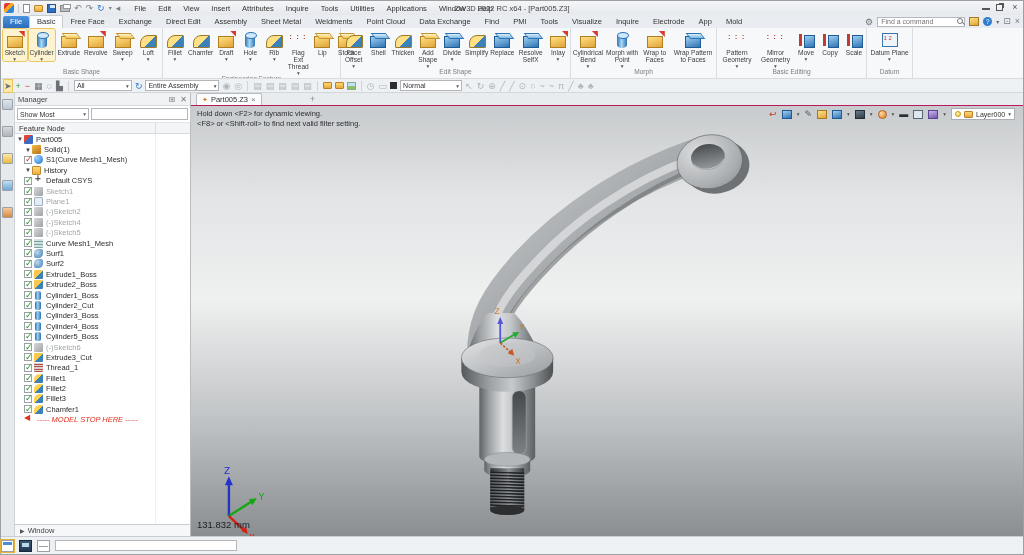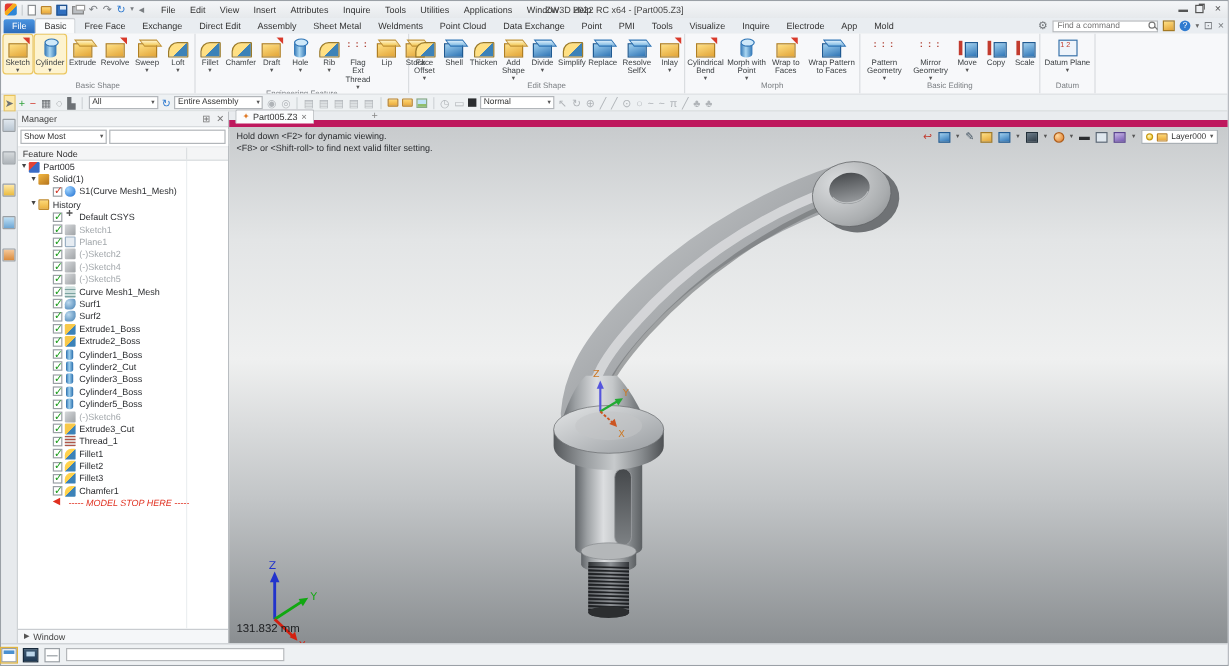--- a/index.html
+++ b/index.html
@@ -97,21 +97,21 @@
   .mgr-search { flex:1; height:12px; border:1px solid #b2b6ba; background:#fff; font-size:7px; padding:0 2px; }
   .funnelbtn { flex:0 0 18px; height:13px; display:flex; align-items:center; justify-content:center; border:1px solid #c6cacd; background:#f4f6f8; }
   .funnel { width:0; height:0; border-left:4px solid transparent; border-right:4px solid transparent; border-top:5px solid #2f7bd0; position:relative; }
   .funnel::after { content:""; position:absolute; left:-1px; top:-1px; width:2px; height:5px; background:#2f7bd0; }
   .mgr-header { height:11px; background:#f4f5f6; border-bottom:1px solid #d8dbde; font-size:7.5px; color:#333; display:flex; }
   .mgr-header .c1 { flex:1; padding:1px 2px 0 4px; border-right:1px solid #dcdfe2; }
   .mgr-header .c2 { flex:0 0 34px; }
   .tree { flex:1; overflow:hidden; position:relative; font-size:7.5px; color:#2b2d30; }
   .tree::after { content:""; position:absolute; right:34px; top:0; bottom:0; width:1px; background:#eceff1; }
   .trow { height:10.4px; display:flex; align-items:center; white-space:nowrap; }
-  .trow.lvl0 { padding-left:2px; } .trow.lvl1 { padding-left:10px; } .trow.lvl2 { padding-left:22px;text-align:right; }
+  .trow.lvl0 { padding-left:2px; } .trow.lvl1 { padding-left:10px; } .trow.lvl2 { padding-left:2px;text-align:right; }
   .trow.grayed .tlabel { color:#a2a7ab; }
   .trow.stop .tlabel { color:#e03020;font-style:italic; }
   .exp { display:inline-block; width:7px; font-size:6px; color:#444; }
   .ck { display:none; width:8px; height:8px; border:1px solid #9aa0a5; background:#fff; margin-right:2px; position:relative; flex:0 0 auto; }
   .ck.ck-green, .ck.ck-red { display:inline-block; }
   .ck::after { content:"✓"; position:absolute; left:0px; top:-2.5px; font-size:9px; font-weight:bold; }
   .ck-green::after { color:#1a9c1a; }
   .ck-red::after { color:#d03020; }
   .ti { display:inline-block; width:9px; height:9px; margin-right:3px; flex:0 0 auto; border-radius:1px; position:relative; }
   .ti-part { background:linear-gradient(135deg,#e24438 40%,#3a6cc6 40%); }
@@ -128,21 +128,21 @@
   .ti-cyl { width:6px; background:linear-gradient(90deg,#2a6fae,#9fd0ee 45%,#2a6fae); border-radius:3px/2px; margin-left:1px; margin-right:5px; }
   .ti-thread { background:repeating-linear-gradient(0deg,#b05548 0 1px,#ddd0cc 1px 2.5px); }
   .ti-fillet { background:linear-gradient(135deg,#ffd24d 50%,#3c82b8 50%); border-radius:60% 1px 1px 1px; }
   .ti-stop { background:none; width:10px; }
   .ti-stop::after { content:"◀"; position:absolute; left:0; top:-2px; font-size:8px; color:#e03020; }
   .replaybar { height:12px; border-top:1px solid #c9ccd0; background:#f5f7f9; font-size:7.5px; color:#444; display:flex; align-items:center; padding-left:5px; gap:3px; }
   .replaybar .tri { font-size:6px; color:#555; }
 
   
   .viewport { position:absolute; left:190px; top:92px; right:0; bottom:18px; display:flex; flex-direction:column; }
-  .doctabs { height:13px; background:#e9ecef; border-bottom:6px solid #be185d; display:flex; align-items:center; font-size:7.5px;gap:40px; }
+  .doctabs { height:13px; background:#e9ecef; border-bottom:1px solid #be185d; display:flex; align-items:center; font-size:7.5px;gap:40px; }
   .doctab { background:#fbfcfd; border:1px solid #b9bdc1; border-bottom:none; border-radius:2px 2px 0 0; display:flex; align-items:center; gap:3px; padding:1px 5px; margin-left:5px; color:#333; }
   .doctab .diamond { color:#e07b28; font-size:7px; }
   .doctab .closex { color:#777; font-size:8px; }
   .newtab { margin-left:8px; color:#888; font-size:9px; padding-bottom:1px; }
   .canvas { position:relative; flex:1; background:linear-gradient(180deg,#c8cbcd 0%,#e3e5e6 22%,#eff0f0 45%,#c2c5c7 72%,#8a8e91 100%); overflow:hidden; }
   .hint { position:absolute; left:6px; top:3px; font-size:7.5px; color:#2b2d30; line-height:1.35; }
   .vtools-right { position:absolute; right:8px; top:2px; display:flex; align-items:center; gap:5px; }
   .vic { font-size:9px; line-height:11px; color:#4a5a68; }
   .vic.red { color:#c23b2e; } .vic.dark { color:#2b2d30; }
   .cube-sm { width:10px; height:9px; background:linear-gradient(160deg,#ffe084,#e2a437); border:1px solid #a37a24; }
@@ -217,21 +217,21 @@
     <span class="rtab file">File</span>
         <span class="rtab active">Basic</span>
         <span class="rtab">Free Face</span>
         <span class="rtab">Exchange</span>
         <span class="rtab">Direct Edit</span>
         <span class="rtab">Assembly</span>
         <span class="rtab">Sheet Metal</span>
         <span class="rtab">Weldments</span>
         <span class="rtab">Point Cloud</span>
         <span class="rtab">Data Exchange</span>
-        <span class="rtab">Point</span>
+        <span class="rtab">Find</span>
         <span class="rtab">PMI</span>
         <span class="rtab">Tools</span>
         <span class="rtab">Visualize</span>
         <span class="rtab">Inquire</span>
         <span class="rtab">Electrode</span>
         <span class="rtab">App</span>
         <span class="rtab">Mold</span>
       </div>
     <div class="tabs-right">
       <span class="gear">⚙</span>

